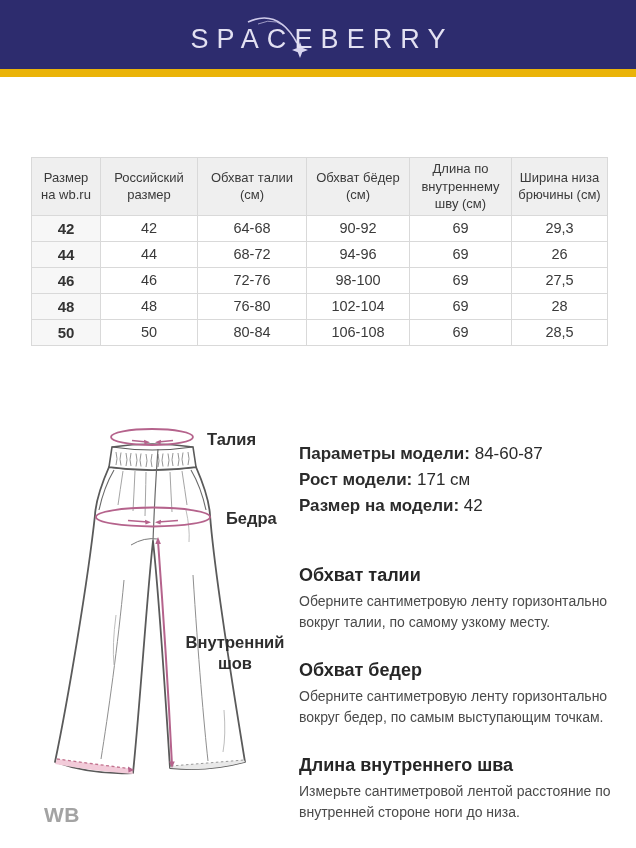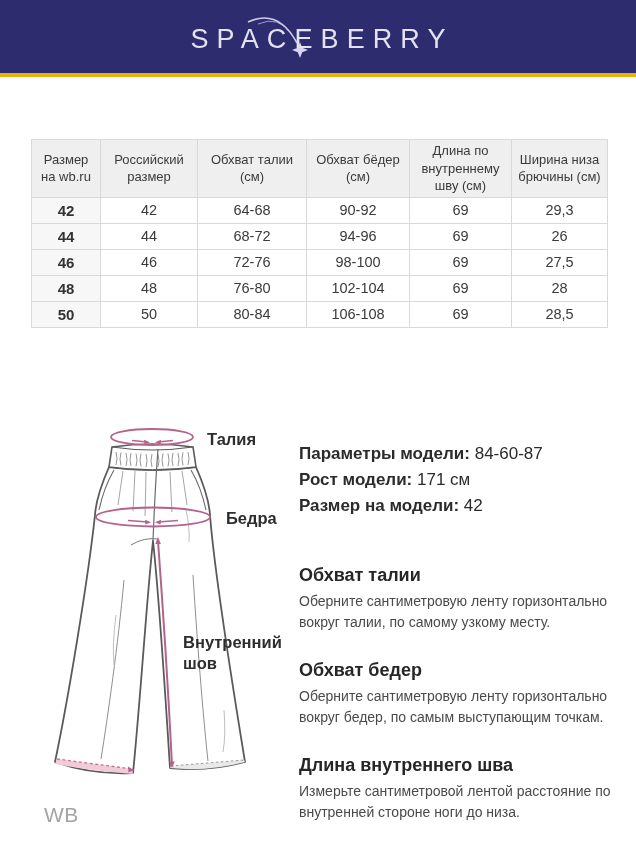--- a/index.html
+++ b/index.html
@@ -6,53 +6,53 @@
     --header-bg:#2d2c6e;
     --accent:#b5638c;
     --ink:#2f2f2f;
     --table-border:#d9d9d9;
   }
   html,body{margin:0;padding:0;background:#ffffff;}
   body{font-family:"Liberation Sans","DejaVu Sans",sans-serif;color:var(--ink);}
   .page{position:relative;width:636px;height:848px;background:#fff;overflow:hidden;}
 
   
-  .brand-header{position:absolute;left:0;top:0;width:636px;height:77px;background:var(--header-bg);border-bottom:4px solid #eab308;box-sizing:border-box;}
+  .brand-header{position:absolute;left:0;top:0;width:636px;height:77px;background:var(--header-bg);border-bottom:8px solid #eab308;box-sizing:border-box;}
   .logo-text{position:absolute;left:0;top:24px;width:636px;text-align:center;color:#e3e1f2;font-size:27px;font-weight:500;letter-spacing:0.30em;text-indent:0.30em;}
   .comet-svg{position:absolute;left:238px;top:4px;}
 
   
-  table.size-table{position:absolute;left:31px;top:139px;width:576px;border-collapse:collapse;table-layout:fixed;}
+  table.size-table{position:absolute;left:31px;top:157px;width:576px;border-collapse:collapse;table-layout:fixed;}
   .size-table th,.size-table td{border:1px solid var(--table-border);text-align:center;vertical-align:middle;padding:2px 4px;box-sizing:border-box;}
   .size-table thead th{height:54px;background:#efefef;font-size:13px;font-weight:500;color:#3a3a3a;line-height:1.35;}
   .size-table tbody tr{height:26px;}
   .size-table tbody th{background:#f7f7f7;font-size:15px;font-weight:700;color:#333;}
   .size-table tbody td{background:#fff;font-size:14.5px;font-weight:400;color:#3a3a3a;}
 
   
   .pants-svg{position:absolute;left:28px;top:415px;}
-  .diagram-label{position:absolute;font-size:16.5px;font-weight:600;color:#2d2d2d;line-height:21px;}
+  .diagram-label{position:absolute;font-size:16.5px;font-weight:600;color:#2d2d2d;line-height:21px;text-align:center;}
   .lbl-waist{left:207px;top:429px;}
   .lbl-hips{left:226px;top:508px;}
   .lbl-inner-seam{left:183px;top:632px;width:104px;}
   .lbl-leg-bottom{left:45px;top:787px;}
   .pink-stroke{stroke:var(--accent);fill:none;}
   .pink-fill{fill:var(--accent);}
 
   
   .info-col{position:absolute;left:299px;top:441px;width:320px;}
   .model-line{font-size:17px;line-height:26px;color:#2b2b2b;}
   .model-line .lbl{font-weight:700;}
   .model-line .val{font-weight:400;}
   .guide-section{margin-top:26px;}
   .guide-section.first{margin-top:44px;}
   .guide-title{font-size:18px;font-weight:700;color:#262626;line-height:24px;}
   .guide-desc{margin-top:4px;font-size:14px;font-weight:400;color:#4a4a4a;line-height:20.5px;width:318px;}
 
-  .watermark{position:absolute;left:44px;top:803px;font-size:21px;font-weight:400;color:#a3a3a3;letter-spacing:0.5px;}
+  .watermark{position:absolute;left:44px;top:803px;font-size:21px;font-weight:700;color:#a3a3a3;letter-spacing:0.5px;}
 </style>
 </head>
 <body>
 
 <div class="page">
 
   <div class="brand-header">
     <svg class="comet-svg" width="90" height="60" viewBox="0 0 90 60">
       <path d="M10,18 Q40,4 59,39" stroke="#cfcbea" stroke-width="1.6" fill="none"></path>
       <path d="M20,20 Q40,11 54,30" stroke="#cfcbea" stroke-width="1" fill="none" opacity="0.7"></path>

